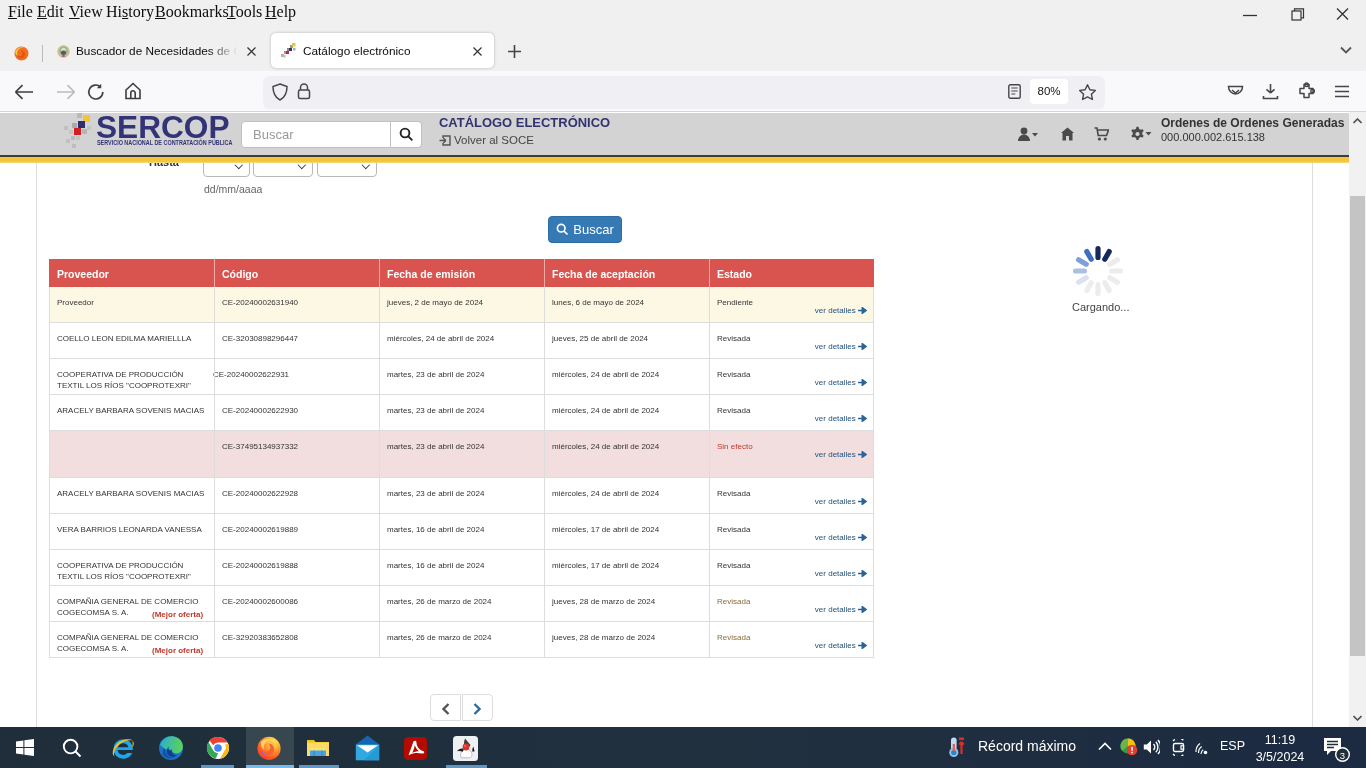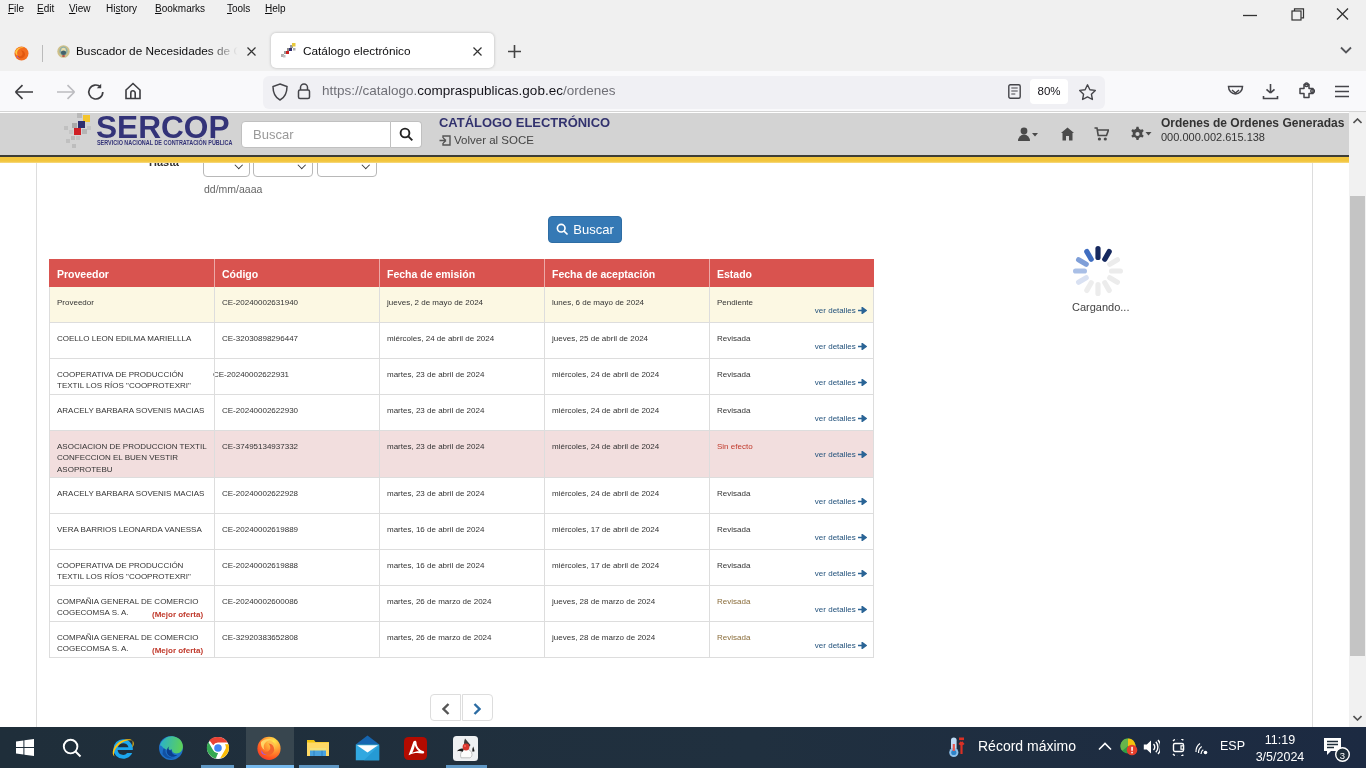--- a/index.html
+++ b/index.html
@@ -1,21 +1,21 @@
 <!DOCTYPE html>
 <html><head><meta charset="utf-8">
 <style>
 *{margin:0;padding:0;box-sizing:border-box;}
 html,body{width:1366px;height:768px;overflow:hidden;}
 body{font-family:"Liberation Sans",sans-serif;position:relative;background:#fff;}
 .abs{position:absolute;}
 
 #topbar{position:absolute;left:0;top:0;width:1366px;height:71px;background:#f0f0f0;}
 #menubar{position:absolute;left:0;top:0;width:1366px;height:28px;}
-#menubar span{position:absolute;top:3px;font-size:10px;color:#0c0c0d;}
+#menubar span{position:absolute;top:3px;font-size:16px;color:#0c0c0d;font-family:Liberation Serif, serif;}
 #menubar u{text-decoration:underline;text-underline-offset:1px;}
 #navbar{position:absolute;left:0;top:71px;width:1366px;height:41px;background:#f9f9fb;border-bottom:1px solid #d4d4d4;}
 #urlbar{position:absolute;left:263px;top:5px;width:842px;height:33px;background:#f0f0f4;border-radius:6px;}
 .tab-active{position:absolute;left:271px;top:33px;width:223px;height:35px;background:#fff;border-radius:5px;box-shadow:0 0 3px rgba(0,0,0,.25);}
 .navicon,.tabicon{position:absolute;}
 
 #shead{position:absolute;left:0;top:113px;width:1349px;height:42px;background:#d3d3d3;z-index:5;}
 #sheadline{position:absolute;left:0;top:155px;width:1349px;height:8px;background:linear-gradient(#3d3d36 0%,#3d3d36 22%,#f2c53d 26%,#f2c53d 78%,#f7dc88 100%);z-index:5;}
 .vline{position:absolute;top:163px;width:1px;height:564px;background:#ddd;z-index:1;}
 
@@ -116,21 +116,20 @@
       <path d="M6.8 16.5 v-5.5 a2.2 2.2 0 0 1 4.4 0 v5.5" fill="none" stroke="#3e3e42" stroke-width="1.6"></path>
     </svg>
 <div id="urlbar"></div>
 <svg class="navicon" style="left:272px;top:12px;z-index:2" width="16" height="18" viewBox="0 0 16 18">
       <path d="M8 1 L15 3.5 C15 10 13 14.5 8 17 C3 14.5 1 10 1 3.5 Z" fill="none" stroke="#45454a" stroke-width="1.5"></path>
     </svg>
 <svg class="navicon" style="left:297px;top:11px;z-index:2" width="14" height="18" viewBox="0 0 14 18">
       <rect x="1.5" y="8" width="11" height="8.5" rx="1.5" fill="none" stroke="#45454a" stroke-width="1.5"></rect>
       <path d="M3.5 8 V5.5 a3.5 3.5 0 0 1 7 0 V8" fill="none" stroke="#45454a" stroke-width="1.5"></path>
     </svg>
-<span class="abs" style="left:322px;top:12px;font-size:13.5px;color:#6f6f76;z-index:2">https://catalogo.<span style="color:#15141a">compraspublicas.gob.ec</span>/ordenes</span>
 <svg class="navicon" style="left:1008px;top:13px;z-index:2" width="13" height="15" viewBox="0 0 13 15">
       <rect x="0.8" y="0.8" width="11.4" height="13.4" rx="1.5" fill="none" stroke="#45454a" stroke-width="1.4"></rect>
       <path d="M3.3 4 h6.4 M3.3 7 h6.4 M3.3 10 h4" stroke="#45454a" stroke-width="1.2"></path>
     </svg>
 <div class="abs" style="left:1030px;top:8px;width:38px;height:25px;background:#fff;border-radius:4px;z-index:2;text-align:center;font-size:11.5px;color:#15141a;line-height:25px;">80%</div>
 <svg class="navicon" style="left:1078px;top:12px;z-index:2" width="19" height="18" viewBox="0 0 19 18">
       <path d="M9.5 1.8 L11.9 6.7 L17.3 7.4 L13.4 11.2 L14.4 16.5 L9.5 13.9 L4.6 16.5 L5.6 11.2 L1.7 7.4 L7.1 6.7 Z" fill="none" stroke="#45454a" stroke-width="1.4" stroke-linejoin="round"></path>
     </svg>
 <svg class="navicon" style="left:1227px;top:13px" width="17" height="16" viewBox="0 0 17 16">
       <path d="M1.5 2.5 a7 7.5 0 0 0 14 0 z" fill="none" stroke="#45454a" stroke-width="1.5"></path>
@@ -262,21 +261,20 @@
 <div class="cell" style="left:8px">ARACELY BARBARA SOVENIS MACIAS</div>
       <div class="cell" style="left:173px">CE-20240002622930</div>
       <div class="cell" style="left:338px">martes, 23 de abril de 2024</div>
       <div class="cell" style="left:503px">miércoles, 24 de abril de 2024</div>
       <div class="cell" style="left:668px">Revisada</div>
       <div class="vd" style="top:19px">ver detalles <svg width="9" height="7" viewBox="0 0 9 7" style="vertical-align:-1px">
           <path d="M0 3.5 H5.5 M4.2 0.6 L8.2 3.5 L4.2 6.4 Z" stroke="#2a6496" stroke-width="1.4" fill="#2a6496"></path>
         </svg></div>
 </div>
 <div class="row" style="top:172px;height:47px;background:#f2dede">
-<div class="cell" style="left:8px">ASOCIACION DE PRODUCCION TEXTIL<br>CONFECCION EL BUEN VESTIR<br>ASOPROTEBU</div>
       <div class="cell" style="left:173px">CE-37495134937332</div>
       <div class="cell" style="left:338px">martes, 23 de abril de 2024</div>
       <div class="cell" style="left:503px">miércoles, 24 de abril de 2024</div>
       <div class="cell" style="left:668px;color:#c0392b">Sin efecto</div>
       <div class="vd" style="top:19px">ver detalles <svg width="9" height="7" viewBox="0 0 9 7" style="vertical-align:-1px">
           <path d="M0 3.5 H5.5 M4.2 0.6 L8.2 3.5 L4.2 6.4 Z" stroke="#2a6496" stroke-width="1.4" fill="#2a6496"></path>
         </svg></div>
 </div>
 <div class="row" style="top:219px;height:36px">
 <div class="cell" style="left:8px">ARACELY BARBARA SOVENIS MACIAS</div>

